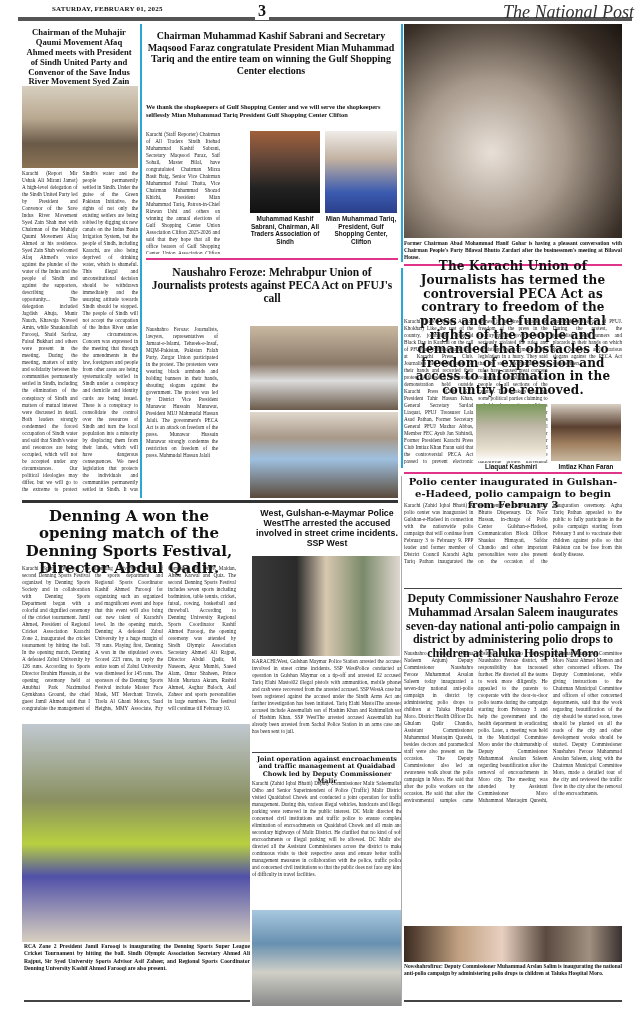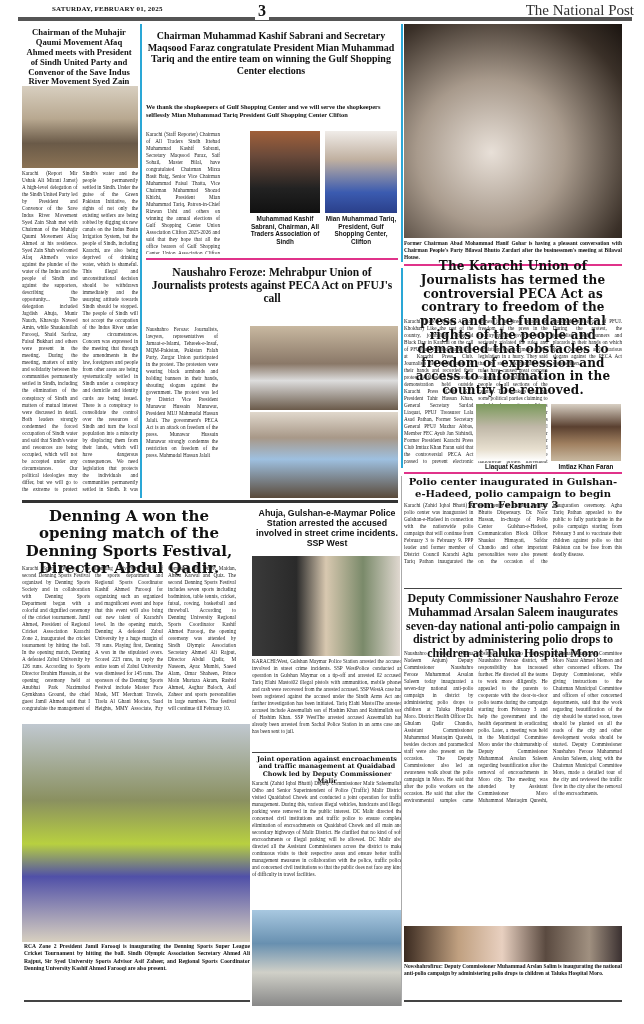--- a/index.html
+++ b/index.html
@@ -1,20 +1,20 @@
 <!DOCTYPE html>
 <html><head>
 <meta charset="utf-8">
 <style>
   * { box-sizing: border-box; margin: 0; padding: 0; }
   body { width: 644px; height: 1024px; background: #ffffff; font-family: "Liberation Serif", serif; color: #111; overflow: hidden; position: relative; }
   .abs { position: absolute; }
   .masthead-date { left: 20px; top: 5px; font-size: 7px; font-weight: bold; letter-spacing: 0.2px; padding-left: 32px; }
   .masthead-page { left: 255px; top: 2px; font-size: 16px; font-weight: bold; background:#fff; padding: 0 3px; z-index: 2; }
-  .masthead-name { right: 10px; top: 2px; font-size: 15px; color: #333; }
+  .masthead-name { right: 10px; top: 2px; font-size: 18px; font-style: italic; color: #333; }
   .masthead-rule { left: 18px; top: 17px; width: 614px; height: 4px; background: #555; }
   .vline { width: 2px; background: #2aa7d6; }
   .pinkline { height: 2px; background: #e0338a; }
   .grayline { height: 1px; background: #444; }
   .hl { font-weight: bold; text-align: center; line-height: 1.15; }
   .body-text { font-size: 5.2px; line-height: 1.35; text-align: justify; color: #222; }
   .cols2 { column-count: 2; column-gap: 5px; }
   .cols3 { column-count: 3; column-gap: 5px; }
   .photo { background: linear-gradient(135deg, #8a7a6a, #5a4d42 50%, #b0a090); }
   .caption-bold { font-size: 5.6px; font-weight: bold; line-height: 1.3; text-align: justify; }
@@ -76,21 +76,21 @@
 
 <section>
   <h2 class="abs hl" style="left:22px; top:508px; width:214px; font-size:15px; font-family:'DejaVu Serif', serif;">Denning A won the opening match of the Denning Sports Festival, Director Abdul Qadir.</h2>
   <div class="abs body-text cols3" style="left:22px; top:565px; width:214px; height:158px; overflow:hidden;">Karachi (Sports Reporter) The second Denning Sports Festival organized by Denning Sports Society and in collaboration with Denning Sports Department began with a colorful and dignified ceremony of the cricket tournament. Jamil Ahmed, President of Regional Cricket Association Karachi Zone 2, inaugurated the cricket tournament by hitting the ball. In the opening match, Denning A defeated Zabul University by 126 runs. According to Sports Director Ibrahim Hussain, at the opening ceremony held at Anubhai Park Nazimabad Gymkhana Ground, the chief guest Jamil Ahmed said that I congratulate the management of Denning University, heads of the sports department and Regional Sports Coordinator Kashif Ahmed Farooqi for organizing such an organized and magnificent event and hope that this event will also bring out new talent of Karachi's level. In the opening match, Denning A defeated Zabul University by a huge margin of 78 runs. Playing first, Denning A won in the stipulated overs. Scored 223 runs, in reply the entire team of Zabul University was dismissed for 145 runs. The sponsors of the Denning Sports Festival include Master Face Mask, MT Merchant Travels, Tirela Al Ghani Motors, Saad Heights, MMY Associate, Fay Company, Just Drive, Maidan, Ahsan Karwal and Quiz. The second Denning Sports Festival includes seven sports including badminton, table tennis, cricket, futsal, rowing, basketball and throwball. According to Denning University Regional Sports Coordinator Kashif Ahmed Farooqi, the opening ceremony was attended by Sindh Olympic Association Secretary Ahmed Ali Rajput, Director Abdul Qadir, M Naseem, Ayaz Mumbi, Saeed Alam, Omar Shaheen, Prince Moin Murtaza Akram, Rashid Ahmed, Asghar Baloch, Asif Zaheer and sports personalities in large numbers. The festival will continue till February 10.</div>
   <div class="abs photo" style="left:22px; top:724px; width:228px; height:218px; background:linear-gradient(180deg,#c0c8d0 0%,#8a9060 35%,#b8d040 55%,#5050a8 70%,#d8d0c0 100%);"></div>
   <div class="abs caption-bold" style="left:24px; top:943px; width:226px;">RCA Zone 2 President Jamil Farooqi is inaugurating the Denning Sports Super League Cricket Tournament by hitting the ball. Sindh Olympic Association Secretary Ahmed Ali Rajput, Sir Syed University Sports Advisor Asif Zaheer, and Regional Sports Coordinator Denning University Kashif Ahmed Farooqi are also present.</div>
 </section>
 <div class="abs grayline" style="left:24px; top:1000px; width:226px; height:2px;"></div>
 
 <section>
-  <h2 class="abs hl" style="left:252px; top:508px; width:150px; font-size:8.8px; font-family:'Liberation Sans Narrow','Liberation Sans',sans-serif;">Ahuja, Gulshan-e-Maymar Police Station arrested the accused involved in street crime incidents. SSP West</h2>
+  <h2 class="abs hl" style="left:252px; top:508px; width:150px; font-size:8.8px; font-family:'Liberation Sans Narrow','Liberation Sans',sans-serif;">West, Gulshan-e-Maymar Police WestThe arrested the accused involved in street crime incidents. SSP West</h2>
   <div class="abs photo" style="left:252px; top:556px; width:148px; height:100px; background:linear-gradient(90deg,#3a3a3a 0%,#2a2a2a 30%,#d8c8b0 50%,#7a8a6a 75%,#e0d8d0 100%);"></div>
   <div class="abs body-text" style="left:252px; top:658px; width:150px; height:92px; overflow:hidden;">KARACHI:West, Gulshan Maymar Police Station arrested the accused involved in street crime incidents. SSP WestPolice conducted an operation in Gulshan Maymar on a tip-off and arrested 02 accused. Tariq Elahi Mastoi02 illegal pistols with ammunition, mobile phones and cash were recovered from the arrested accused. SSP WestA case has been registered against the accused under the Sindh Arms Act and further investigation has been initiated. Tariq Elahi MastoiThe arrested accused include Azeemullah son of Hashim Khan and Rahimullah son of Hashim Khan. SSP WestThe arrested accused Azeemullah has already been arrested from Sachal Police Station in an arms case and has been sent to jail.</div>
 </section>
 <div class="abs grayline" style="left:252px; top:752px; width:150px;"></div>
 
 <section>
   <h2 class="abs hl" style="left:252px; top:756px; width:150px; font-size:6.4px; font-family:'DejaVu Serif', serif;">Joint operation against encroachments and traffic management at Quaidabad Chowk led by Deputy Commissioner Malir</h2>
   <div class="abs body-text" style="left:252px; top:780px; width:150px; height:128px; overflow:hidden;">Karachi (Zahid Iqbal Bhatti) Deputy Commissioner Malir Saleemullah Odho and Senior Superintendent of Police (Traffic) Malir District visited Quaidabad Chowk and conducted a joint operation for traffic management. During this, various illegal vehicles, handcarts and illegal parking were removed in the public interest. DC Malir directed the concerned civil institutions and traffic police to ensure complete elimination of encroachments on Quaidabad Chowk and all main and secondary highways of Malir District. He clarified that no kind of soft encroachments or illegal parking will be allowed. DC Malir also directed all the Assistant Commissioners across the district to make continuous visits to their respective areas and ensure better traffic management measures in collaboration with the police, traffic police and concerned civil institutions so that the public does not face any kind of difficulty in travel facilities.</div>
   <div class="abs photo" style="left:252px; top:910px; width:150px; height:96px; background:linear-gradient(180deg,#a8c8e0 0%,#6890b0 35%,#d0d0c8 65%,#888 100%);"></div>
 </section>

